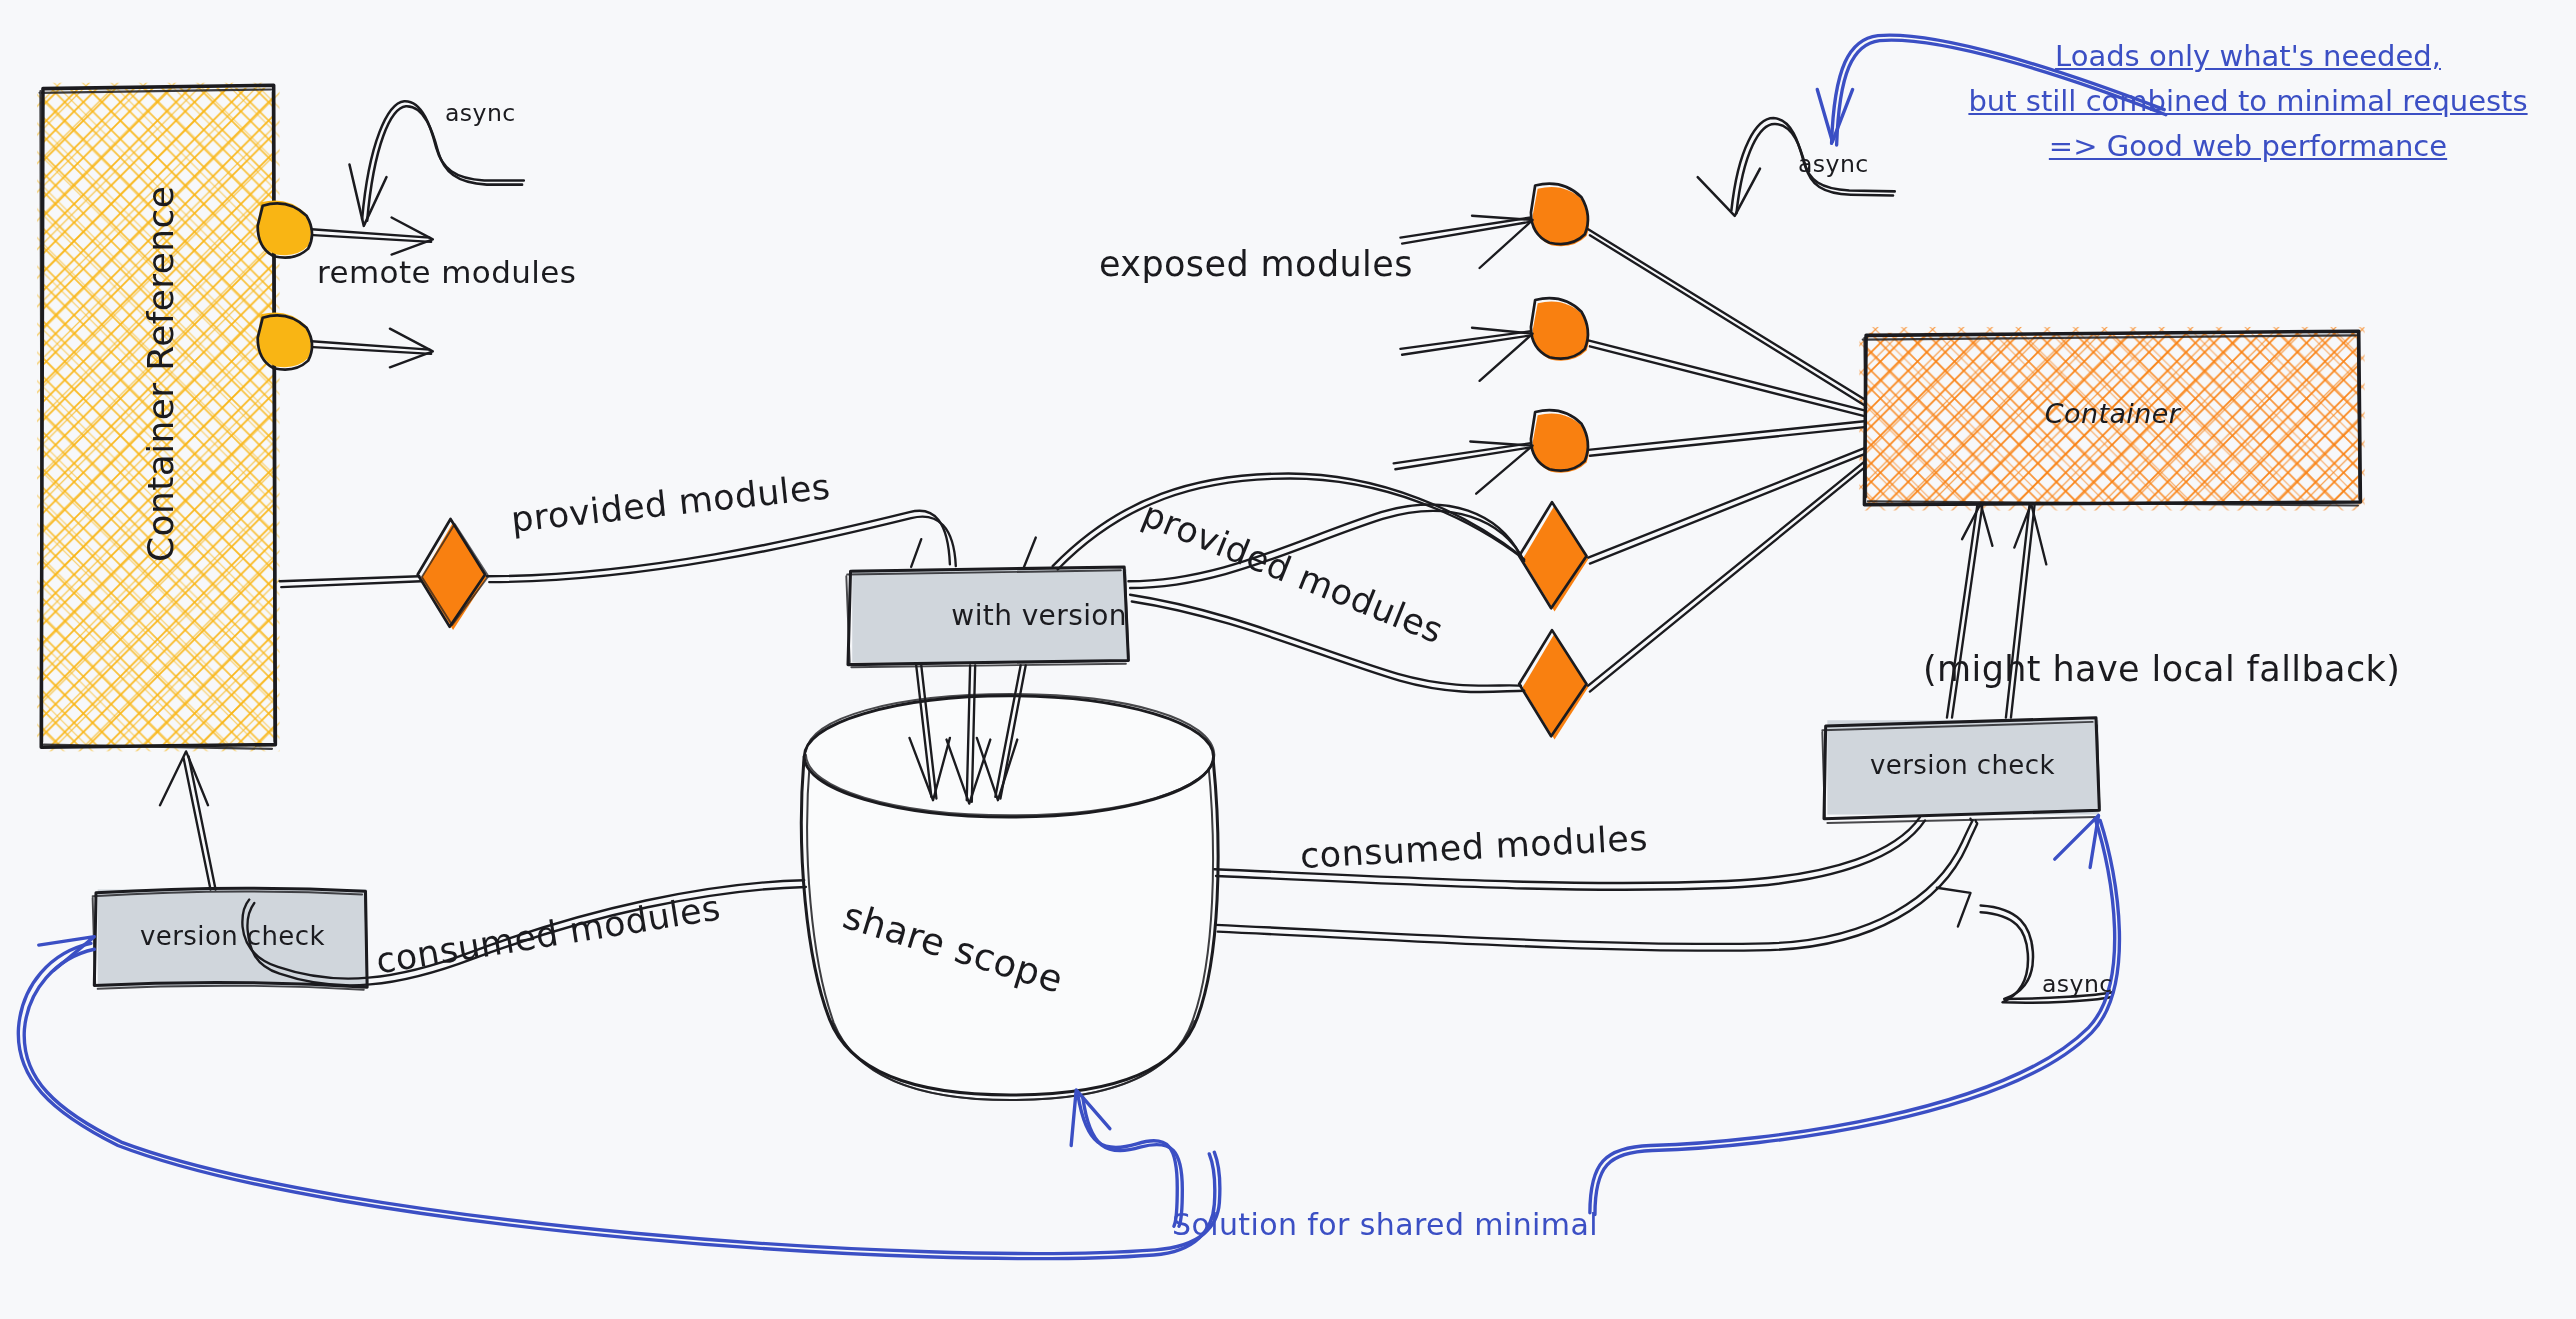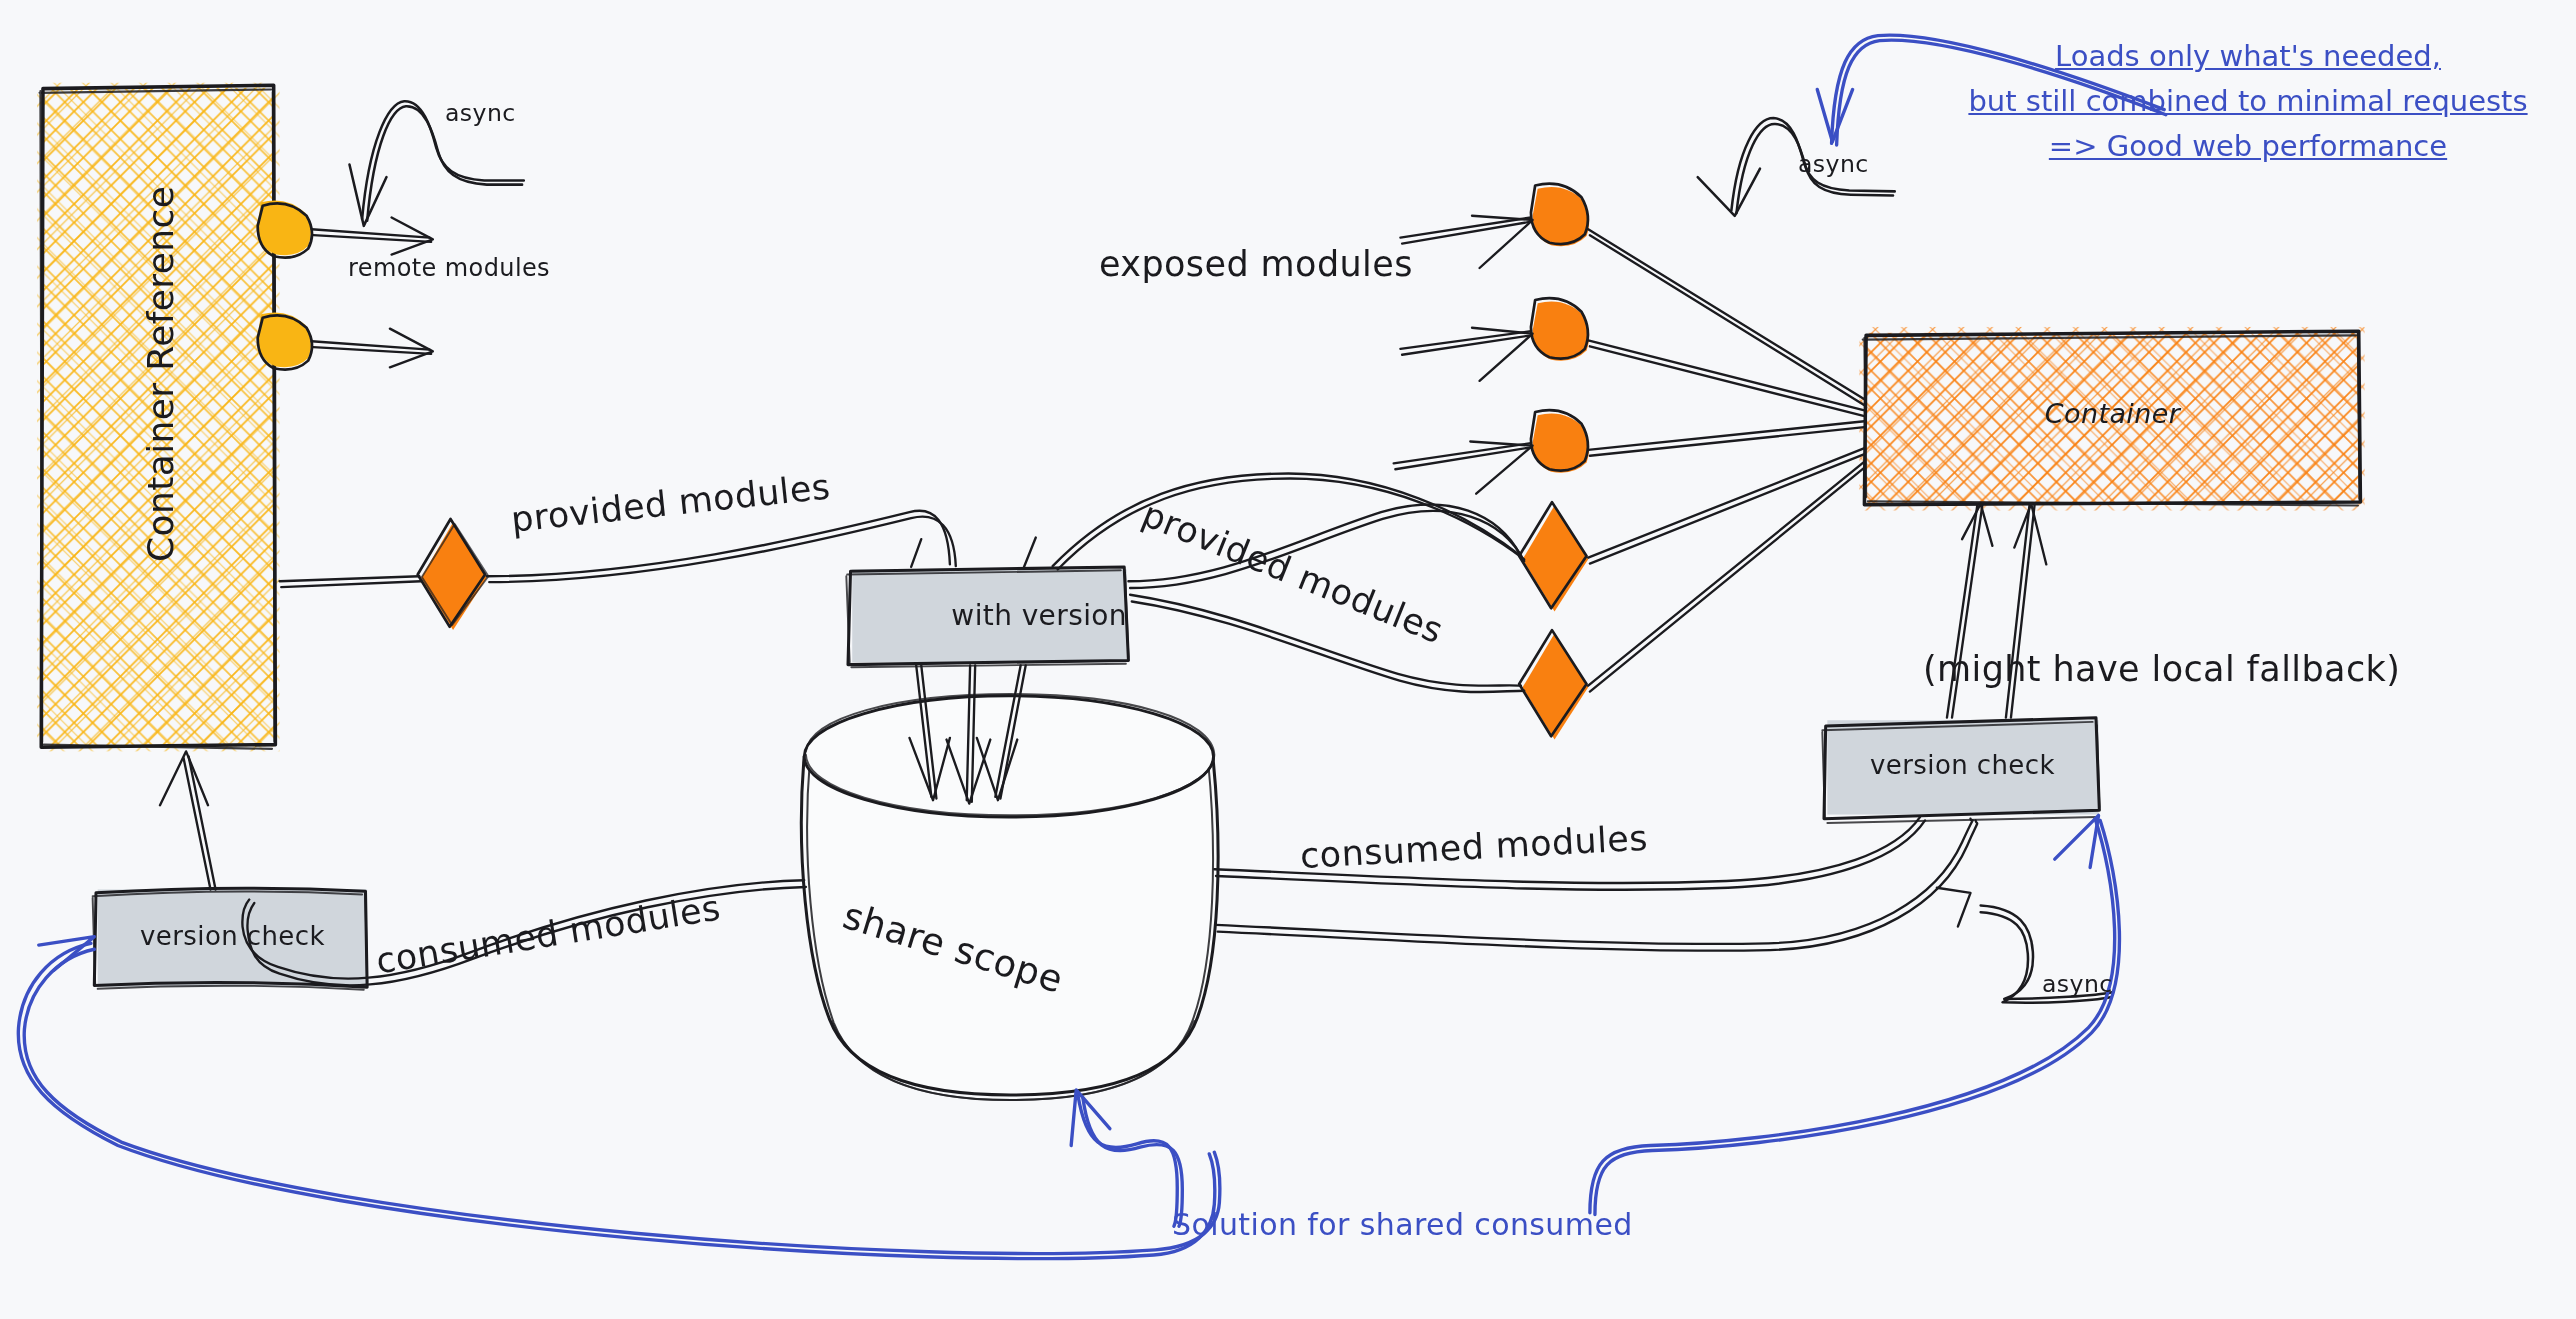--- a/index.html
+++ b/index.html
@@ -319,21 +319,21 @@
 
   <div class="lbl hand" style="left:851px; top:893px; width:337px; text-align:left; font-size:37px;
               transform: rotate(17deg); transform-origin: left top;">share scope</div>
 
   <div class="lbl hand" style="left:852px; top:598px; width:275px; text-align:right; font-size:28px;">with version</div>
 
   <div class="lbl hand" style="left:98px; top:920px; width:269px; text-align:center; font-size:26px;">version check</div>
 
   <div class="lbl hand" style="left:1827px; top:749px; width:271px; text-align:center; font-size:26px;">version check</div>
 
-  <div class="lbl hand" style="left:317px; top:253px; font-size:24px;margin-left:31px;">remote modules</div>
+  <div class="lbl hand" style="left:317px; top:253px; font-size:31px;">remote modules</div>
 
   <div class="lbl hand" style="left:1099px; top:243px; font-size:35px;text-align:right;">exposed modules</div>
 
   <div class="lbl hand" style="left:509px; top:499px; font-size:35px;
               transform: rotate(-6deg); transform-origin: left top;">provided modules</div>
 
   <div class="lbl hand" style="left:1152px; top:493px; font-size:35px;
               transform: rotate(22deg); transform-origin: left top;">provided modules</div>
 
   <div class="lbl hand" style="left:373px; top:941px; font-size:35px;
@@ -350,16 +350,16 @@
 
   <div class="lbl hand" style="left:1923px; top:648px; font-size:35px;">(might have local fallback)</div>
 
   <div style="position:absolute; left:1928px; top:34px; width:640px; text-align:center;
               color:#3b4fc4; font-family:'DejaVu Sans',sans-serif; font-size:29px; line-height:1.55;text-decoration:underline;">
     <div class="lbl-blue" style="position:static; white-space:nowrap;">Loads only what's needed,</div>
     <div class="lbl-blue" style="position:static; white-space:nowrap;">but still combined to minimal requests</div>
     <div class="lbl-blue" style="position:static; white-space:nowrap;">=&gt; Good web performance</div>
   </div>
 
-  <div class="lbl lbl-blue hand" style="left:1172px; top:1206px; font-size:30px; color:#3b4fc4;">Solution for shared consumed</div>
+  <div class="lbl lbl-blue hand" style="left:1172px; top:1206px; font-size:30px; color:#3b4fc4;">Solution for shared minimal</div>
 
 </div>
 
 
 </body></html>

